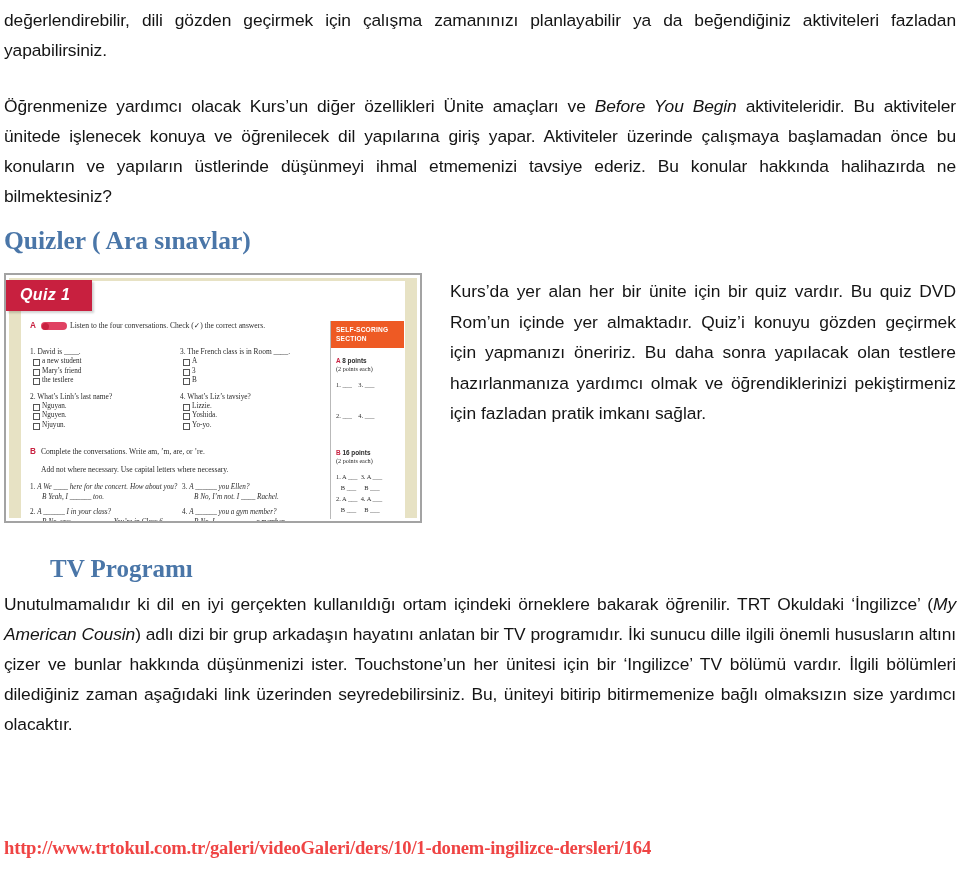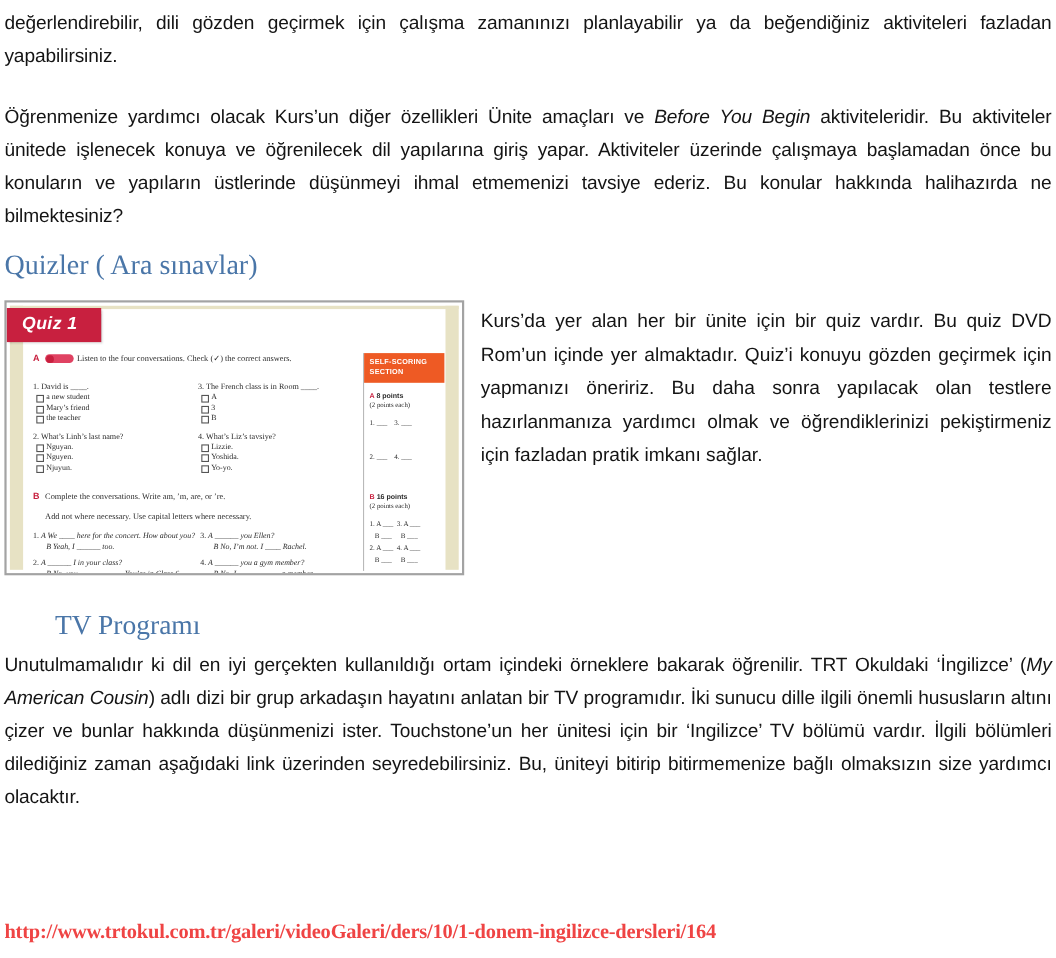--- a/index.html
+++ b/index.html
@@ -32,21 +32,21 @@
     letter-spacing: -0.1px;
   }
   .par-top { padding-top: 5px; }
   .spacer-26 { height: 26px; }
   .spacer-14 { height: 14px; }
   .ital { font-style: italic; }
 
   h2.heading {
     margin: 0;
     font-family: "Liberation Serif", serif;
-    font-weight: normal;
+    font-weight: bold;
     font-size: 25.5px;
     line-height: 32px;
     color: #4A76A8;
     letter-spacing: 0px;
   }
   h2.heading.tv { font-size: 25px; margin-left: 46px; }
 
   
   .quiz-section {
     position: relative;
@@ -207,21 +207,21 @@
     padding-left: 11px;
   }
   .q-brows { margin-top: 7px; width: 305px; }
   .q-brow { display: flex; margin-bottom: 5px; }
   .q-bcell { width: 152px; font-size: 7.2px; line-height: 10px; }
   .q-bcell .bl { padding-left: 12px; }
   .q-letter { font-style: italic; }
 
   .quiz-text {
     flex: 1 1 auto;
-    padding-left: 15px;
+    padding-left: 28px;
     padding-top: 3px;
   }
   .quiz-text p {
     margin: 0;
     font-size: 17.4px;
     line-height: 30.5px;
     text-align: justify;
     color: #141414;
   }
 
@@ -284,21 +284,21 @@
 
         <div>
           <span class="q-secletter">A</span><span class="audio-chip"></span><span class="q-instr">Listen to the four conversations. Check (✓) the correct answers.</span>
 
           <div class="q-cols">
             <div class="q-col">
               <div class="q-item">
                 <div class="q-num"><span>1.</span> <span>David is ____.</span></div>
                 <div class="q-opt">a new student</div>
                 <div class="q-opt">Mary’s friend</div>
-                <div class="q-opt">the teacher</div>
+                <div class="q-opt">the testlere</div>
               </div>
               <div class="q-item">
                 <div class="q-num"><span>2.</span> <span>What’s Linh’s last name?</span></div>
                 <div class="q-opt">Nguyan.</div>
                 <div class="q-opt">Nguyen.</div>
                 <div class="q-opt">Njuyun.</div>
               </div>
             </div>
             <div class="q-col">
               <div class="q-item">

